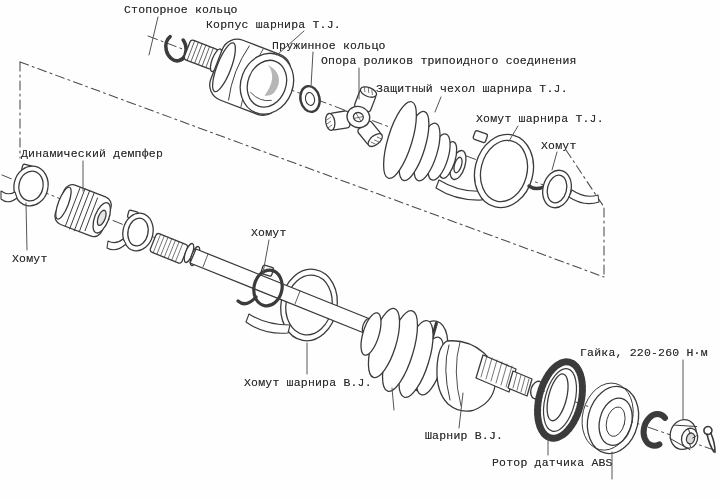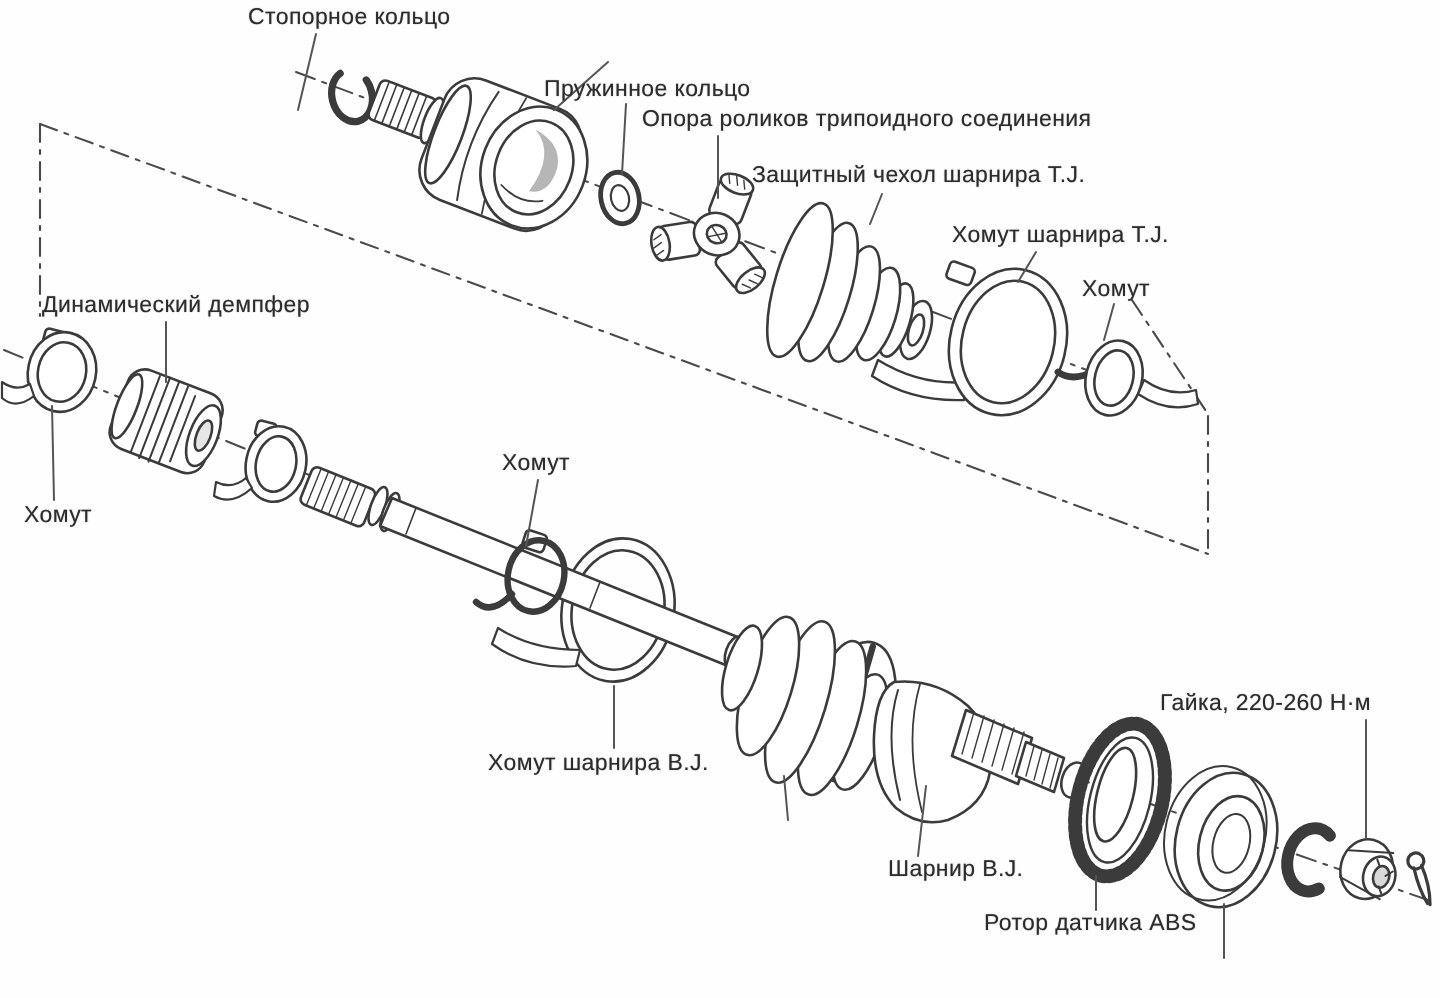--- a/index.html
+++ b/index.html
@@ -1,18 +1,18 @@
 <!DOCTYPE html>
 <html><head>
 <meta charset="utf-8">
 <style>
   html,body{margin:0;padding:0;background:#888;}
   #stage{
     position:relative;width:720px;height:499px;background:#fefefe;
-    font-family:Liberation Sans, sans-serif;overflow:hidden;
+    font-family:Liberation Mono, monospace;overflow:hidden;
   }
   #drawing{position:absolute;left:0;top:0;}
   .lbl{
     position:absolute;white-space:nowrap;font-size:11.5px;line-height:13px;
     color:#2c2c2c;letter-spacing:.2px;text-shadow:0 0 .6px rgba(60,60,60,.55);
   }
   svg *{vector-effect:non-scaling-stroke;}
 </style>
 </head>
 <body>
@@ -218,25 +218,26 @@
       <path d="M307,374 L307,343"></path>
       <path d="M394,410 L392,388"></path>
       <path d="M459,428 L463,393"></path>
       <path d="M548,455 L548,438"></path>
       <path d="M612,479 L612,452"></path>
       <path d="M683,360 L683,419"></path>
     </g>
   </svg>
 
   <div class="lbl" style="left:124px;top:3px">Стопорное кольцо</div>
+  <div class="lbl" style="left:206px;top:18px">Корпус шарнира T.J.</div>
   <div class="lbl" style="left:272px;top:39px">Пружинное кольцо</div>
   <div class="lbl" style="left:321px;top:54px">Опора роликов трипоидного соединения</div>
   <div class="lbl" style="left:376px;top:82px">Защитный чехол шарнира T.J.</div>
   <div class="lbl" style="left:476px;top:112px">Хомут шарнира T.J.</div>
   <div class="lbl" style="left:541px;top:139px">Хомут</div>
   <div class="lbl" style="left:21px;top:147px">Динамический демпфер</div>
   <div class="lbl" style="left:12px;top:252px">Хомут</div>
   <div class="lbl" style="left:251px;top:226px">Хомут</div>
   <div class="lbl" style="left:244px;top:376px">Хомут шарнира B.J.</div>
-  <div class="lbl" style="left:444px;top:429px">Шарнир B.J.</div>
+  <div class="lbl" style="left:425px;top:429px">Шарнир B.J.</div>
   <div class="lbl" style="left:492px;top:456px">Ротор датчика ABS</div>
   <div class="lbl" style="left:580px;top:346px">Гайка, 220-260 Н·м</div>
 </div>
 
 </body></html>

